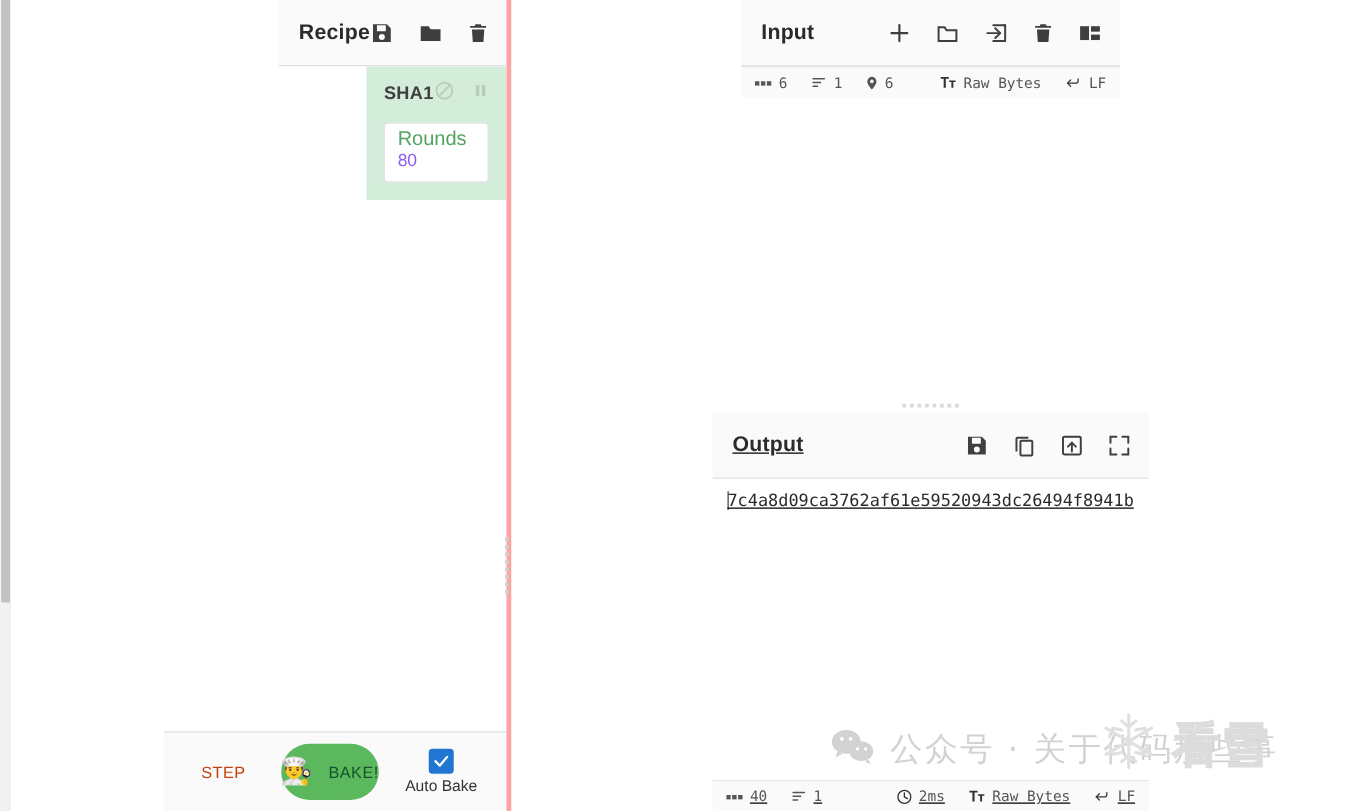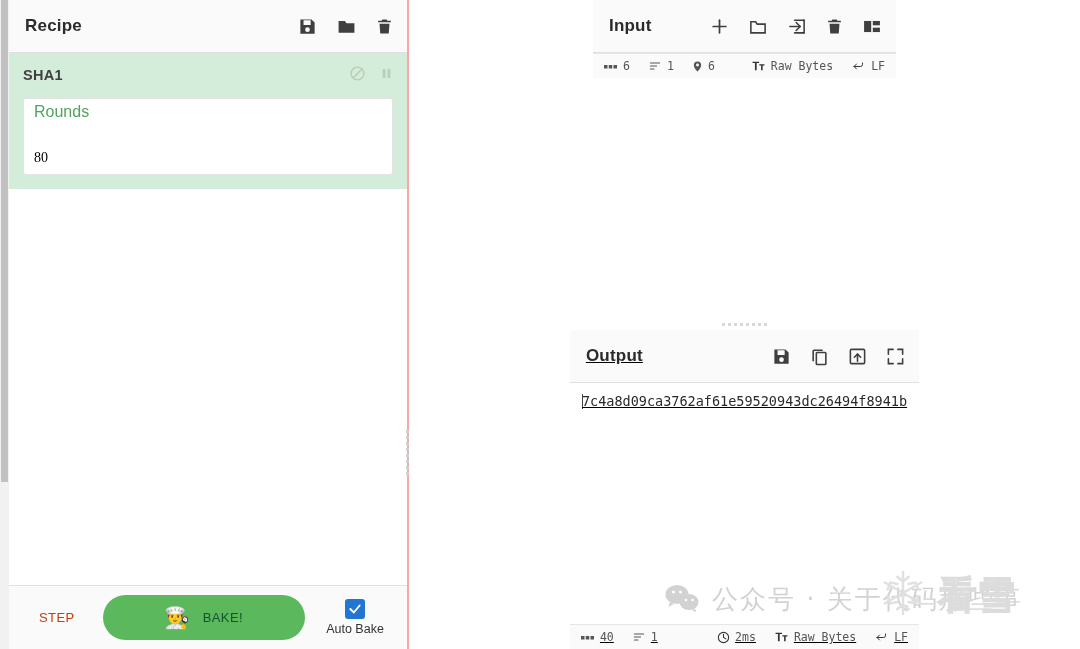--- a/index.html
+++ b/index.html
@@ -9,38 +9,38 @@
     background: #fff; overflow: hidden;
   }
   .app { position: relative; width: 1080px; height: 649px; display: flex; }
 
   
   .page-scrollbar { width: 9px; height: 649px; background: #f1f1f1; position: relative; flex: 0 0 9px; }
   .page-scrollbar .thumb { position: absolute; left: 1px; top: 0; width: 7px; height: 482px; background: #c1c1c1; border-radius: 0; }
 
   
   .recipe-col { width: 400px; flex: 0 0 400px; height: 649px; display: flex; flex-direction: column;
-                border-right: 2px solid #fca5a5; background: #fff; position: relative; }
+                border-right: 4px solid #fca5a5; background: #fff; position: relative; align-items: flex-end; }
 
   .panel-title-bar { height: 53px; flex: 0 0 53px; background: #fafafa; border-bottom: 1px solid #e0e0e0;
                      display: flex; align-items: center; padding: 0 14px 0 16px; }
   .panel-title { font-size: 17px; font-weight: bold; color: #2b2b2b; letter-spacing: .2px; }
   .title-icons { margin-left: auto; display: flex; align-items: center; gap: 19px; }
   .title-icons svg { display: block; }
 
   .recipe-list { flex: 1 1 auto; background: #fff; overflow: hidden; }
 
   .op { background: #d4edda; padding: 10px 14px 14px 14px; }
   .op-head { display: flex; align-items: center; height: 24px; }
   .op-name { font-size: 14.5px; font-weight: bold; color: #404040; letter-spacing: .3px; }
   .op-icons { margin-left: auto; display: flex; align-items: center; gap: 14px; }
 
   .ing { background: #fff; border: 1px solid #e3e3e3; border-radius: 3px; margin-top: 11px; padding: 5px 10px 7px 10px; }
   .ing-label { font-size: 16px; color: #51a35e; line-height: 15px; }
-  .ing-value { font-family: Liberation Serif, serif; font-size: 14px; color: #000000; line-height: 19px; margin-top: 29px; }
+  .ing-value { font-family: Liberation Sans, sans-serif; font-size: 14px; color: #8b5cf6; line-height: 19px; }
 
   
   .v-dots { position: absolute; right: -6px; top: 430px; width: 7px; display: flex; flex-direction: column; gap: 3px; z-index: 5; }
   .v-dots i { display: block; width: 3px; height: 3px; background: #d0d0d0; }
 
   
   .controls { height: 64px; flex: 0 0 64px; border-top: 1px solid #e0e0e0; background: #fafafa;
               display: flex; align-items: center; padding: 0 16px; }
   .step-btn { font-size: 13px; color: #c2410c; font-weight: 500; letter-spacing: .4px; padding: 6px 14px; cursor: pointer; }
   .bake-btn { flex: 1 1 auto; margin: 0 14px; height: 45px; background: #5cb85c; border-radius: 23px;

